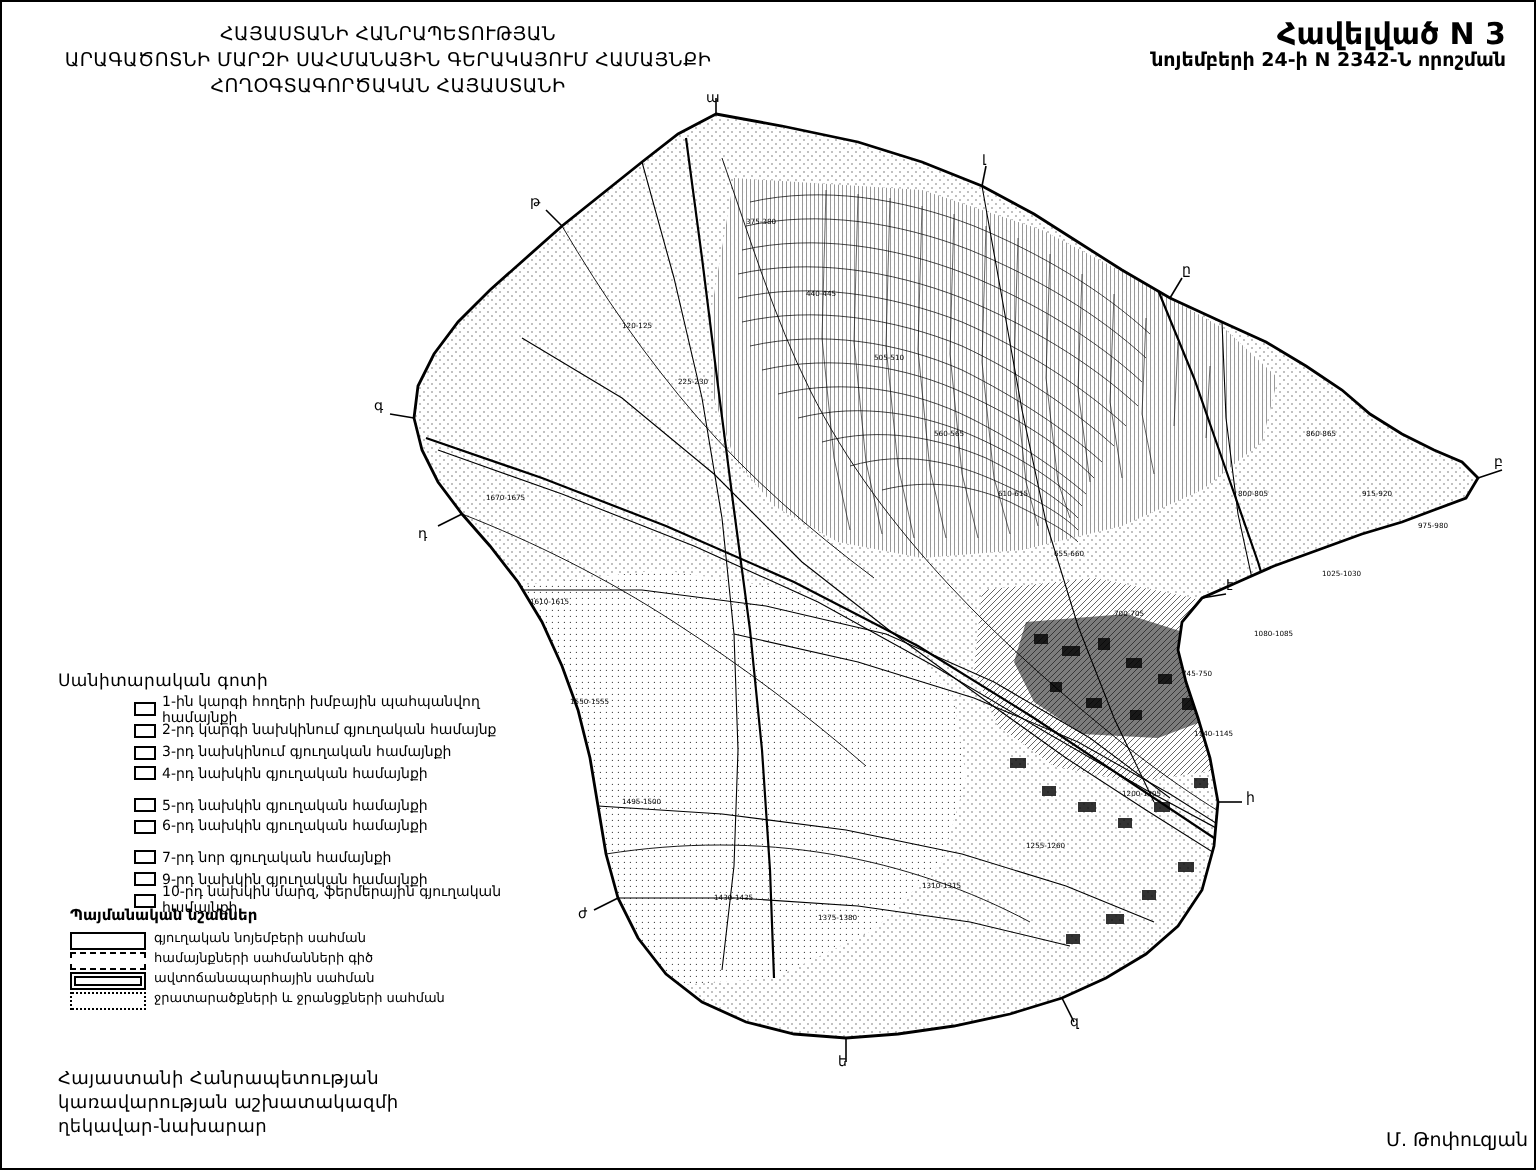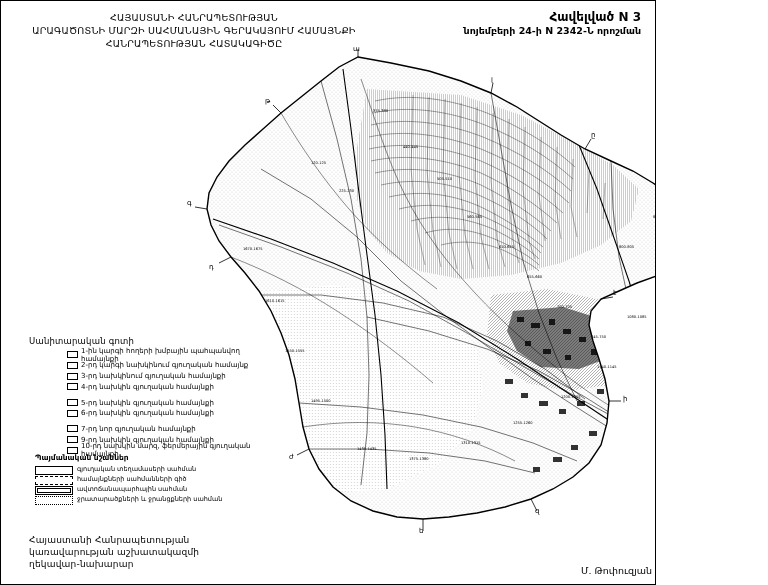--- a/index.html
+++ b/index.html
@@ -5,21 +5,21 @@
   html, body {
     margin: 0;
     padding: 0;
     background: #ffffff;
   }
   body {
     font-family: "DejaVu Sans", sans-serif;
   }
   #page {
     position: relative;
-    width: 656px;
+    width: 768px;
     height: 585px;
     background: #ffffff;
     border: 1px solid #000000;
     box-sizing: border-box;
     overflow: hidden;
   }
   
   #header-left {
     position: absolute;
     left: 28px;
@@ -33,21 +33,21 @@
   #header-right {
     position: absolute;
     right: 14px;
     top: 10px;
     width: 300px;
     text-align: right;
     font-size: 9.5px;
     line-height: 13px;
     font-weight: bold;
   }
-  #header-right .hr-line1 { font-size: 12px; }
+  #header-right .hr-line1 { font-size: 15px; }
   
   #legend {
     position: absolute;
     left: 28px;
     top: 335px;
     width: 250px;
   }
   #legend-title {
     font-size: 8.5px;
     font-weight: normal;
@@ -161,21 +161,21 @@
   }
 </style>
 </head>
 <body>
 
 <div id="page">
 
   <div id="header-left">
     <div>ՀԱՅԱՍՏԱՆԻ ՀԱՆՐԱՊԵՏՈՒԹՅԱՆ</div>
     <div>ԱՐԱԳԱԾՈՏՆԻ ՄԱՐԶԻ ՍԱՀՄԱՆԱՅԻՆ ԳԵՐԱԿԱՅՈՒՄ ՀԱՄԱՅՆՔԻ</div>
-    <div>ՀԱՆՐԱՊԵՏՈՒԹՅԱՆ ՀԱՏԱԿԱԳԻԾԸ</div>
+    <div>ՀՈՂՕԳՏԱԳՈՐԾԱԿԱՆ ՀԱՅԱՍՏԱՆԻ</div>
   </div>
 
   <div id="header-right">
     <div class="hr-line1">Հավելված N 3</div>
     <div>նոյեմբերի 24-ի N 2342-Ն որոշման</div>
   </div>
 
   <div id="map-wrap">
     <svg id="map-svg" width="595" height="500" viewBox="0 0 595 500" xmlns="http://www.w3.org/2000/svg">
       <defs>
@@ -429,21 +429,21 @@
       <span class="lg-swatch p8"></span>
       <span class="lg-label">10-րդ նախկին մարզ, ֆերմերային գյուղական համայնքի</span>
     </div>
   </div>
 
   <div id="legend2">
     <div id="legend2-title">Պայմանական նշաններ</div>
 
     <div class="l2-row">
       <span class="l2-swatch" style="border-style:solid;"></span>
-      <span class="l2-label">գյուղական տեղամասերի սահման</span>
+      <span class="l2-label">գյուղական նոյեմբերի սահման</span>
     </div>
     <div class="l2-row">
       <span class="l2-swatch" style="border-style:dashed;"></span>
       <span class="l2-label">համայնքների սահմանների գիծ</span>
     </div>
     <div class="l2-row">
       <span class="l2-swatch" style="border-style:double;border-width:3px;"></span>
       <span class="l2-label">ավտոճանապարհային սահման</span>
     </div>
     <div class="l2-row">

